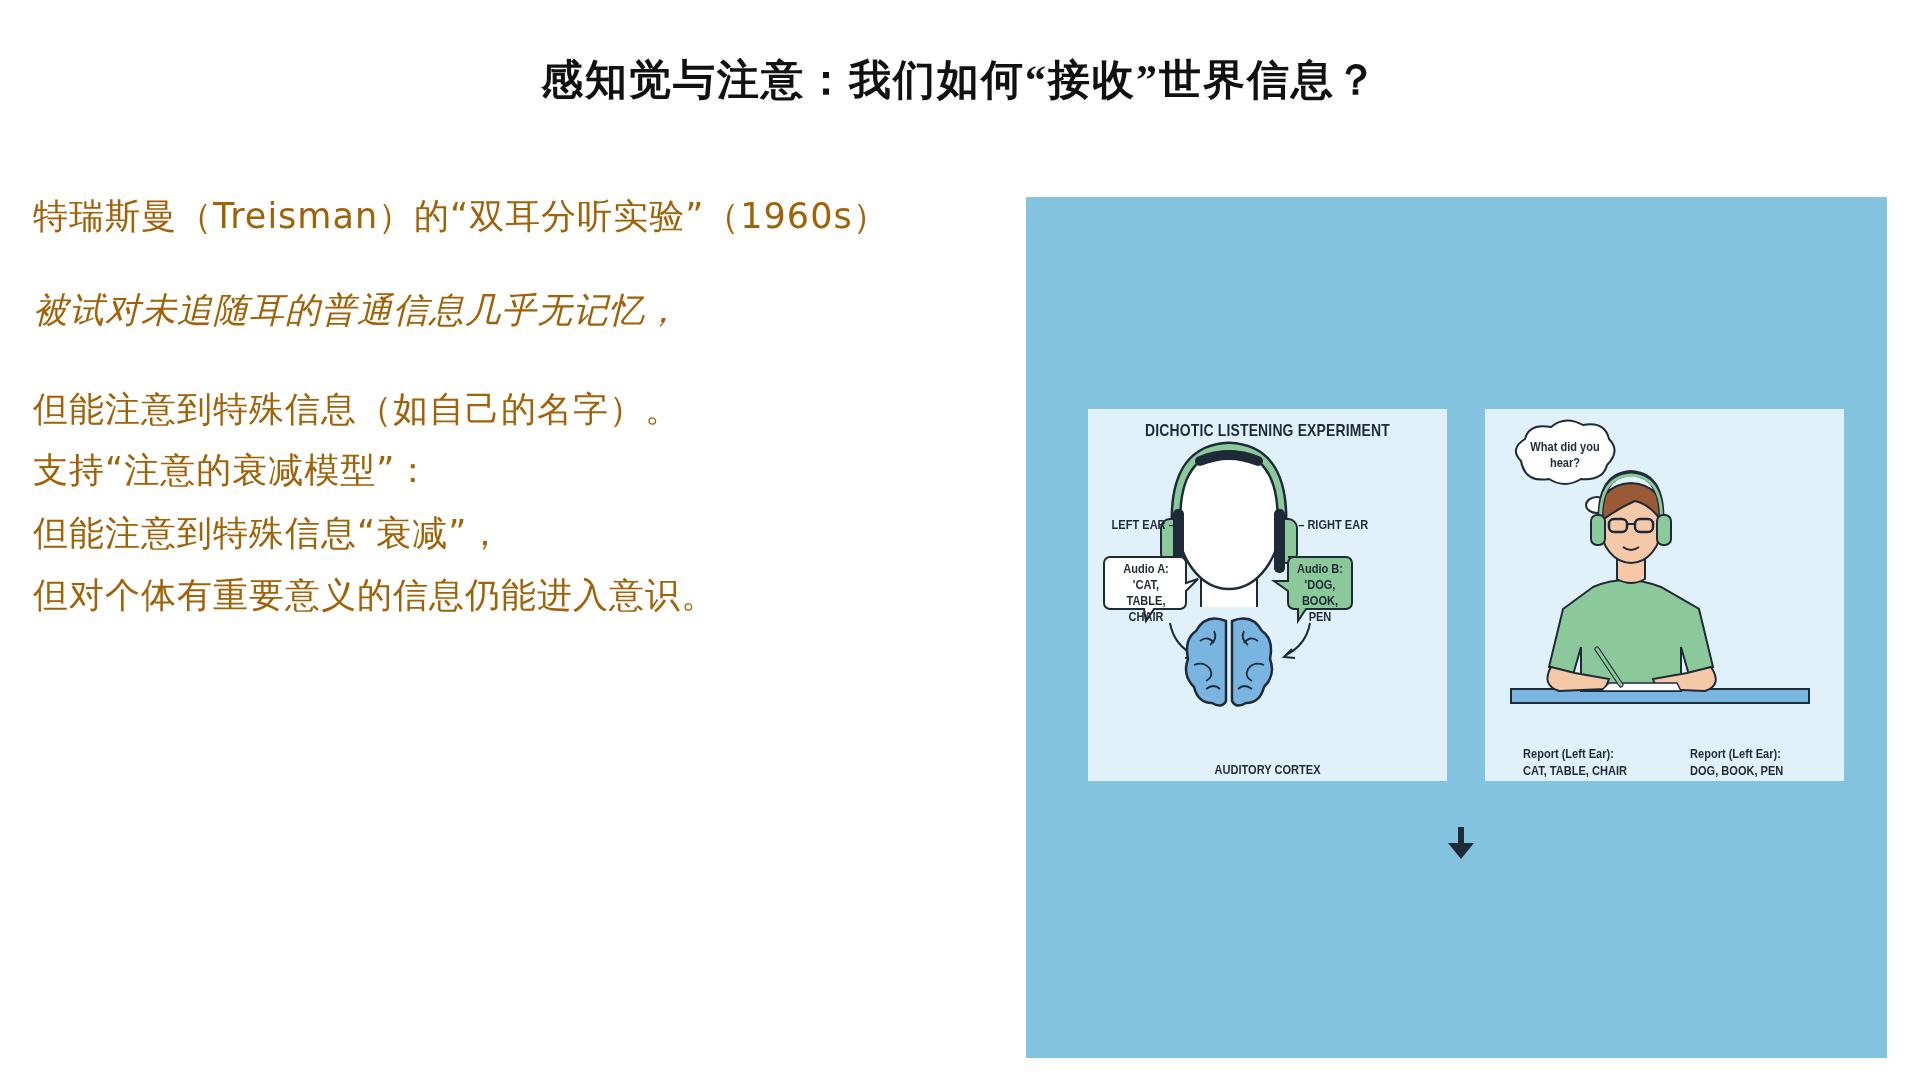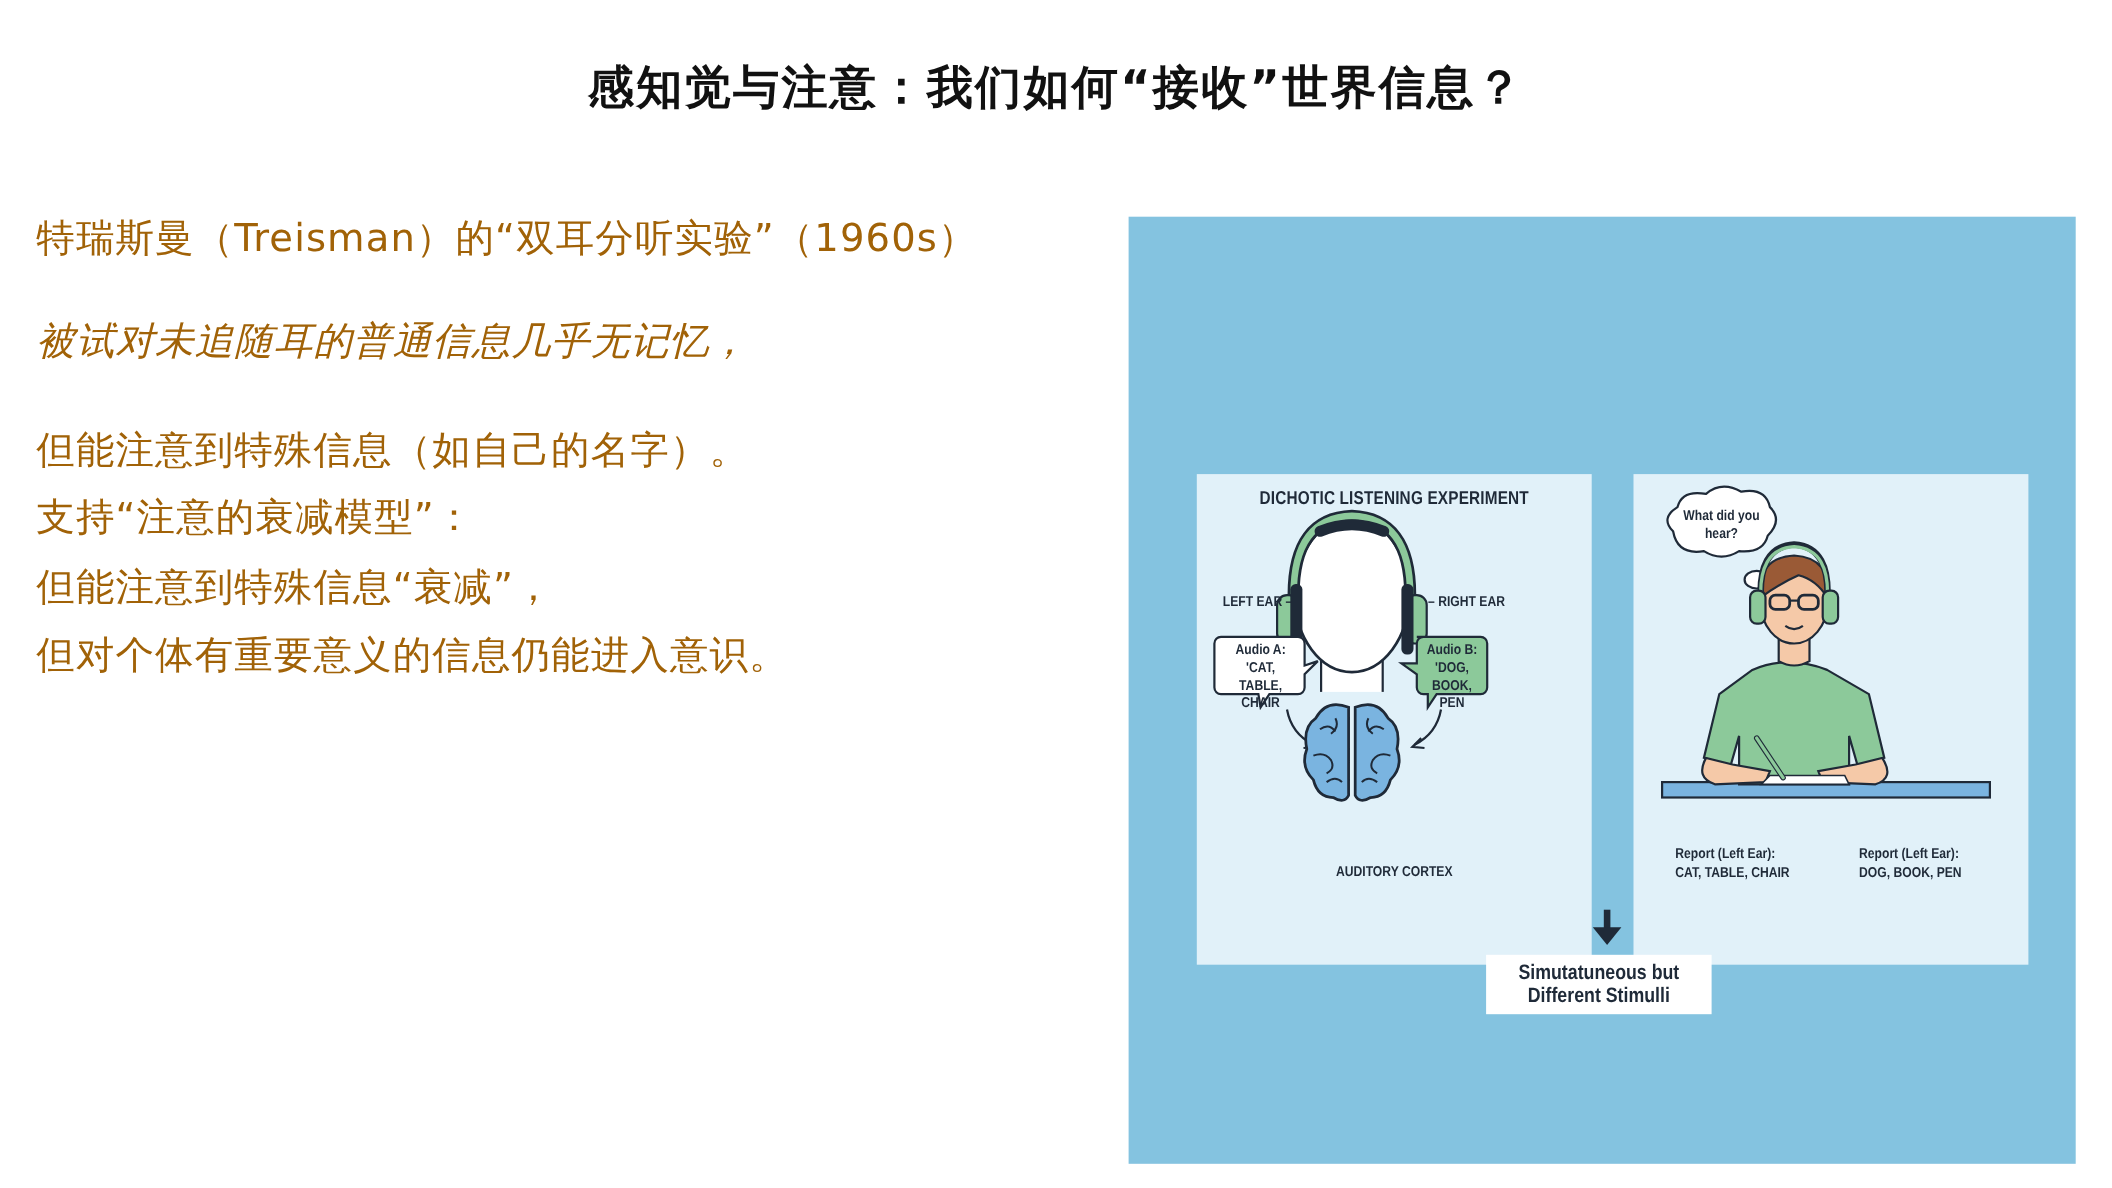--- a/index.html
+++ b/index.html
@@ -2,36 +2,36 @@
 <html><head>
   <meta charset="utf-8">
   <style>
     html, body { margin: 0; padding: 0; }
     body {
       width: 1920px; height: 1080px; background: #ffffff; position: relative; overflow: hidden;
       font-family: "DejaVu Sans", "Liberation Sans", sans-serif; color: #111;
     }
     .title {
       position: absolute; left: 0; top: 52px; width: 1920px; text-align: center;
-      font-size: 42px; font-weight: bold; letter-spacing: 2px; color: #111;
+      font-size: 42px; font-weight: bold; letter-spacing: 2px; color: #111; font-family: Liberation Serif, serif;
     }
     .body-text { position: absolute; left: 33px; font-size: 35px; color: #a16207; white-space: nowrap; letter-spacing: 1px; }
     .l1 { top: 193px; }
     .l2 { top: 287px; font-style: italic; }
     .l3 { top: 350px; margin-top: 36px; }
     .l4 { top: 447px; }
     .l5 { top: 510px; }
     .l6 { top: 572px; }
 
     .figure {
       position: absolute; left: 1026px; top: 197px; width: 861px; height: 861px;
       background: #84c3e0;
     }
     .subpanel {
-      position: absolute; top: 234px; width: 359px; height: 446px; background: #e1f1f9;
+      position: absolute; top: 212px; width: 359px; height: 372px; background: #e1f1f9;
     }
     .sp-left { left: 62px; }
     .sp-right { left: 440px; margin-left: 19px; }
     .sp-title {
       position: absolute; top: 12px; left: 0; width: 100%; text-align: center;
       font-family: "Liberation Sans", sans-serif; font-weight: bold; font-size: 17px; color: #1f2a38;
       transform: scaleX(0.82); letter-spacing: 0.2px;
     }
     .small-label {
       position: absolute; font-family: "Liberation Sans", sans-serif; font-size: 13px; color: #1f2a38;
@@ -174,17 +174,13 @@
       <div>Report (Left Ear):</div>
       <div>DOG, BOOK, PEN</div>
     </div>
   </div>
 
   <svg class="arrow-down" width="30" height="34">
     <rect x="12" y="0" width="6" height="18" fill="#1f2a38"></rect>
     <path d="M 2 16 L 28 16 L 15 32 Z" fill="#1f2a38"></path>
   </svg>
 
-  <div class="caption-box">
-    <span>Simutatuneous but</span>
-    <span>Different Stimulli</span>
-  </div>
 </div>
 
 </body></html>

